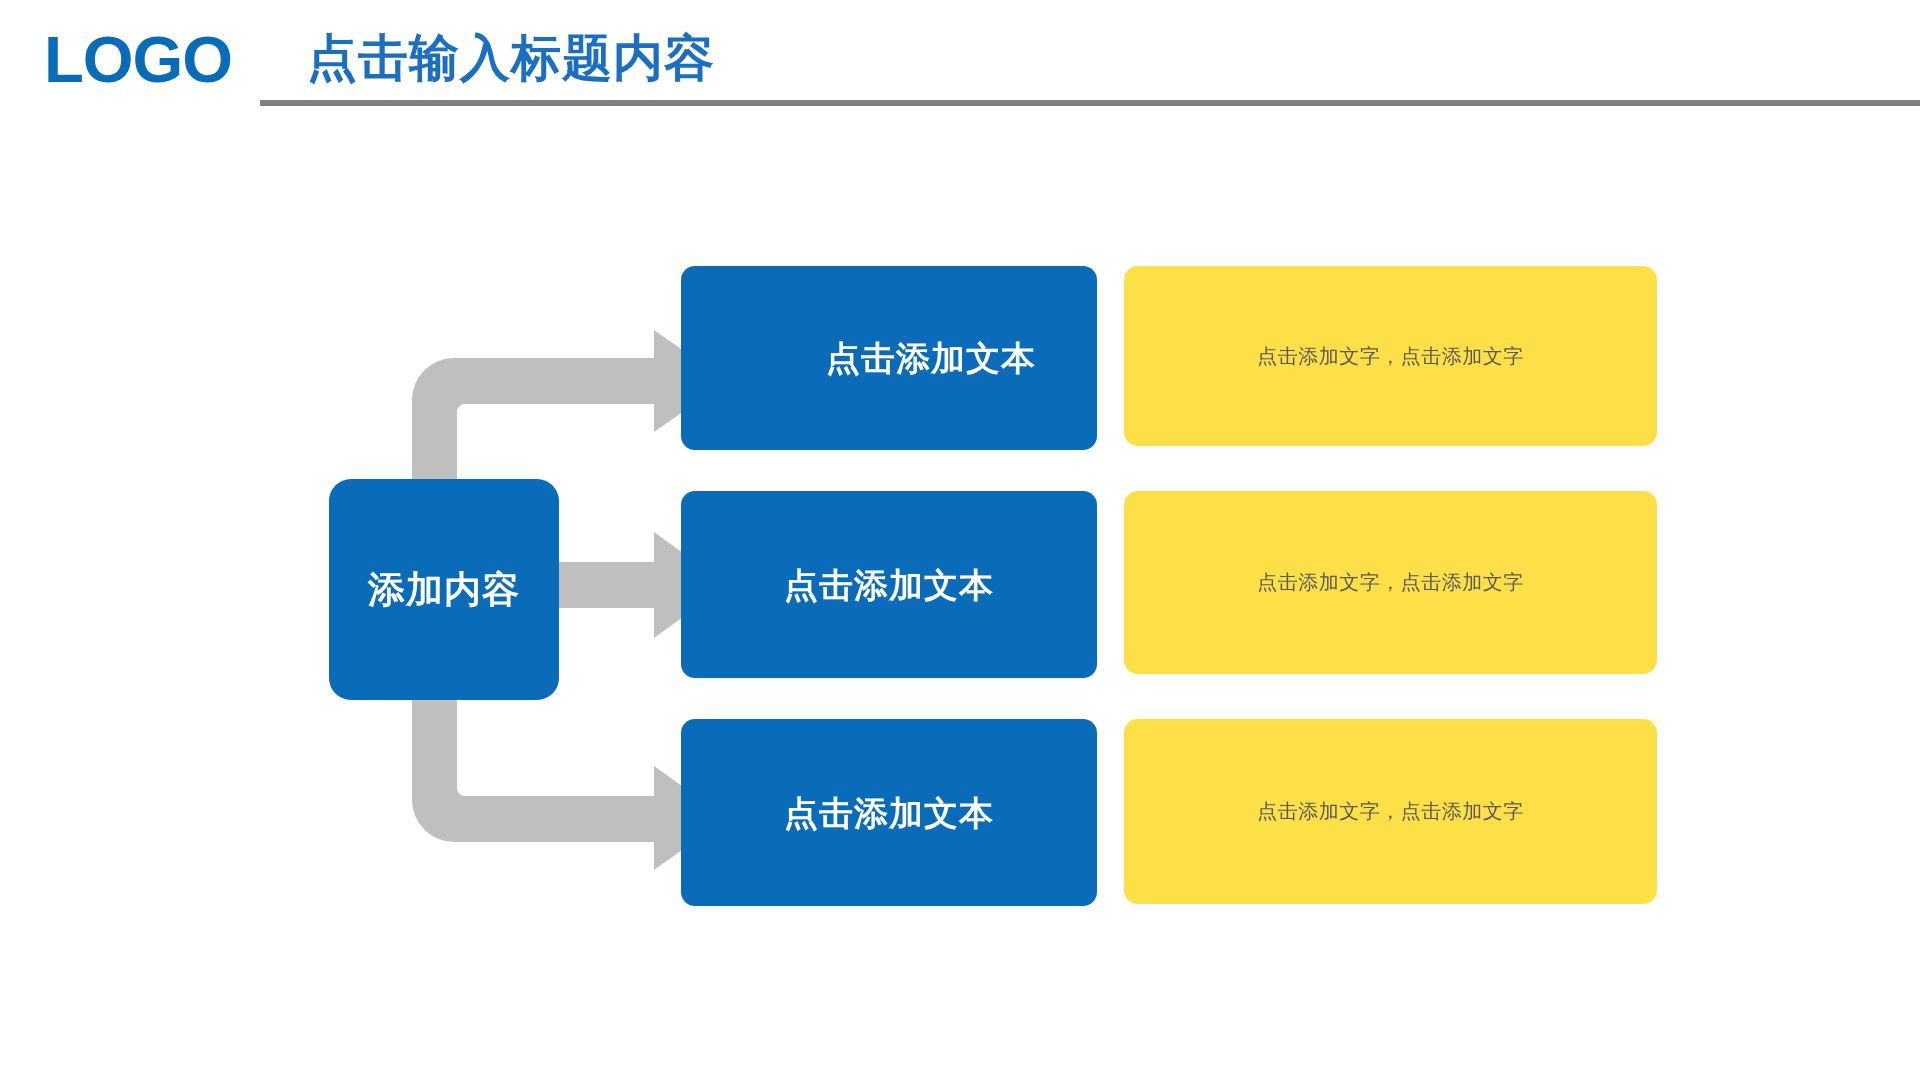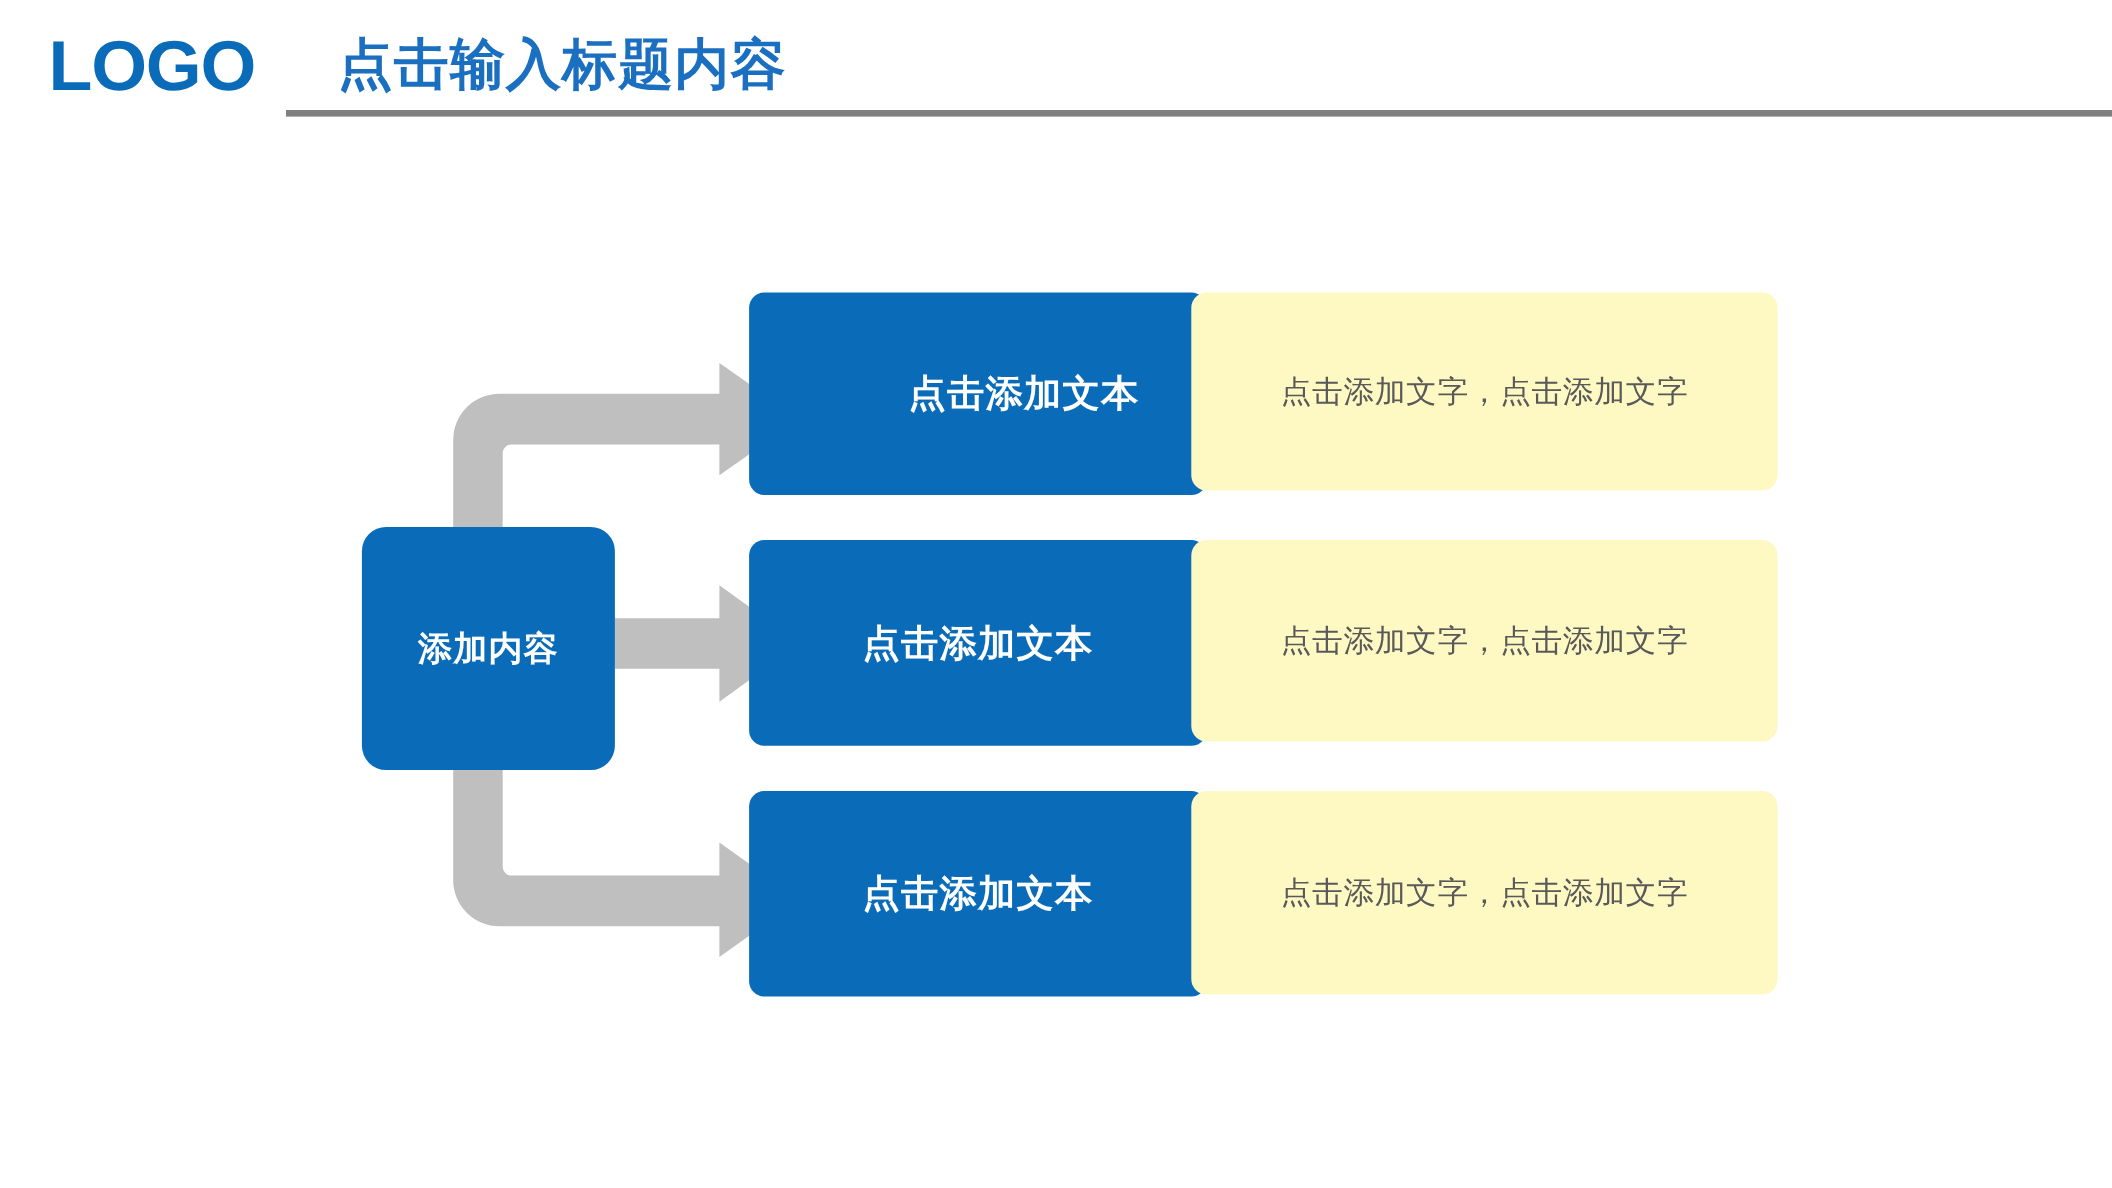--- a/index.html
+++ b/index.html
@@ -73,21 +73,21 @@
     left: 315px;
     top: 479px;
     width: 230px;
     height: 221px;
     background: #0a6cb8;
     border-radius: 22px;
     display: flex;
     align-items: center;
     justify-content: center;
     color: #ffffff;
-    font-size: 31px;
+    font-size: 37px;
     font-weight: bold;
     letter-spacing: 1px;
   }
 
   .row-blue {
     position: absolute;
     left: 667px;
     width: 416px;
     background: #0a6cb8;
     border-radius: 14px;
@@ -111,26 +111,26 @@
     text-indent: 84px;
     word-break: break-all;
   }
 
   .row1-blue { top: 266px; height: 184px; }
   .row2-blue { top: 491px; height: 187px; }
   .row3-blue { top: 719px; height: 187px; }
 
   .row-gray {
     position: absolute;
-    left: 1069px;
+    left: 1110px;
     width: 533px;
-    background: #fef9c3;
+    background: #fde047;
     border-radius: 14px;
     color: #595959;
-    font-size: 28px;
+    font-size: 20px;
     display: flex;
     align-items: center;
     justify-content: center;
     letter-spacing: 0.5px;
   }
   .row1-gray { top: 266px; height: 180px; }
   .row2-gray { top: 491px; height: 183px; }
   .row3-gray { top: 719px; height: 185px; }
 
   .arrows { position: absolute; left: 0; top: 0; width: 1920px; height: 1080px; }

